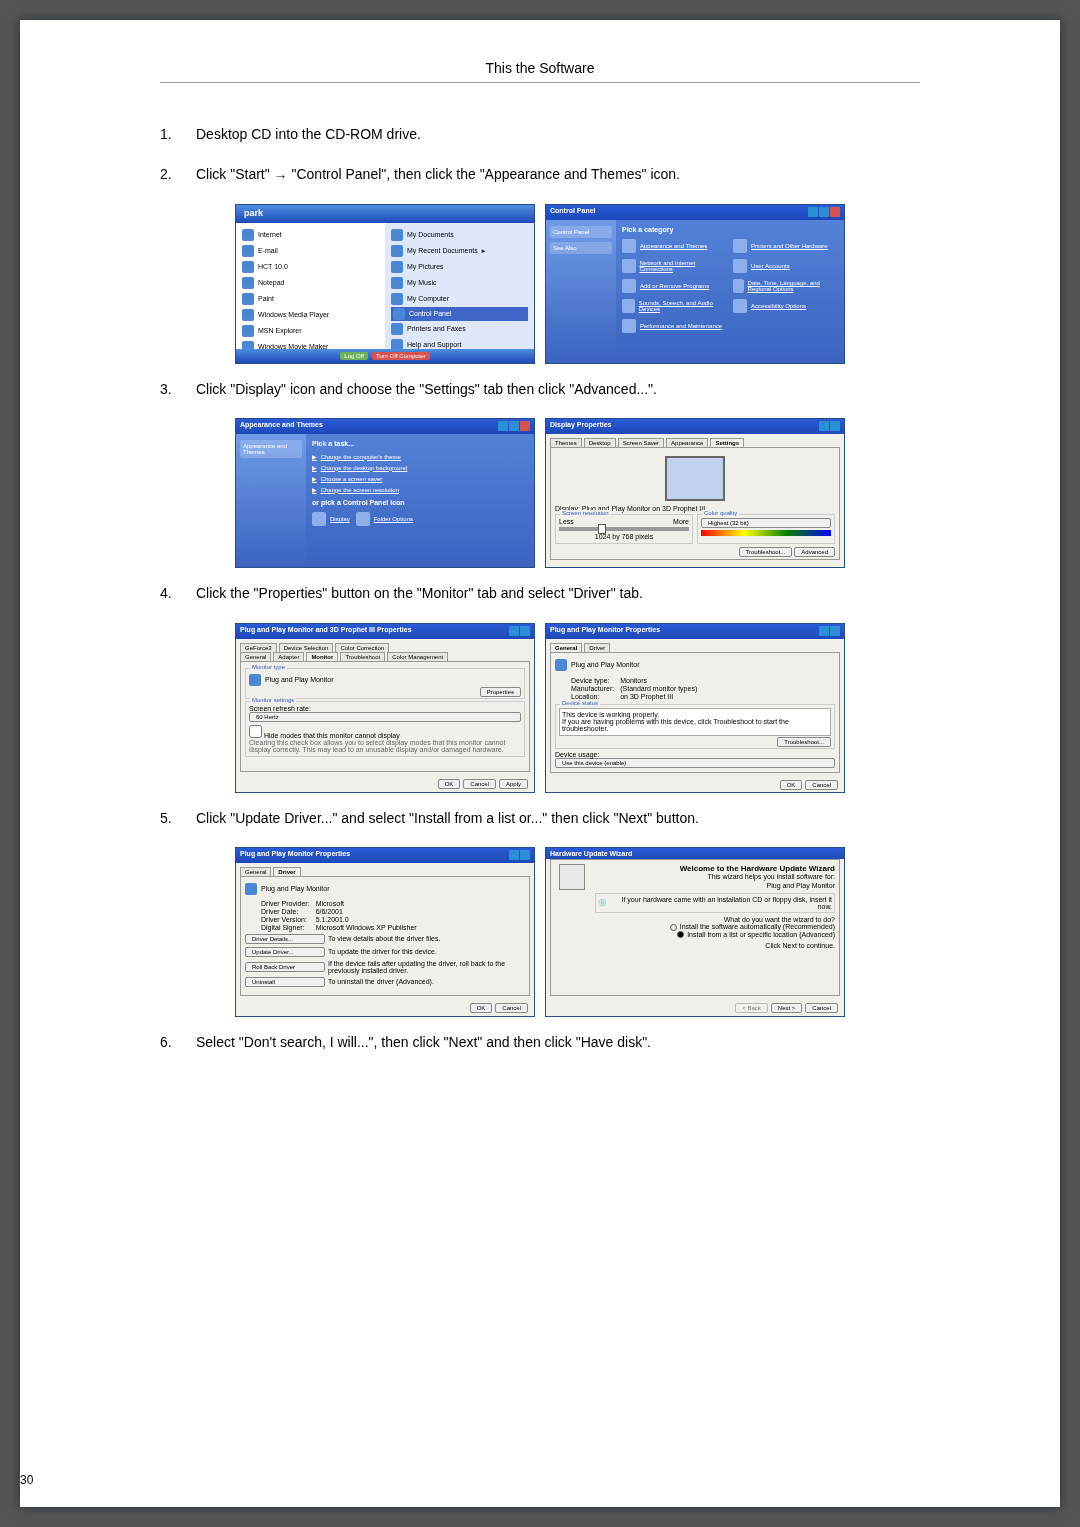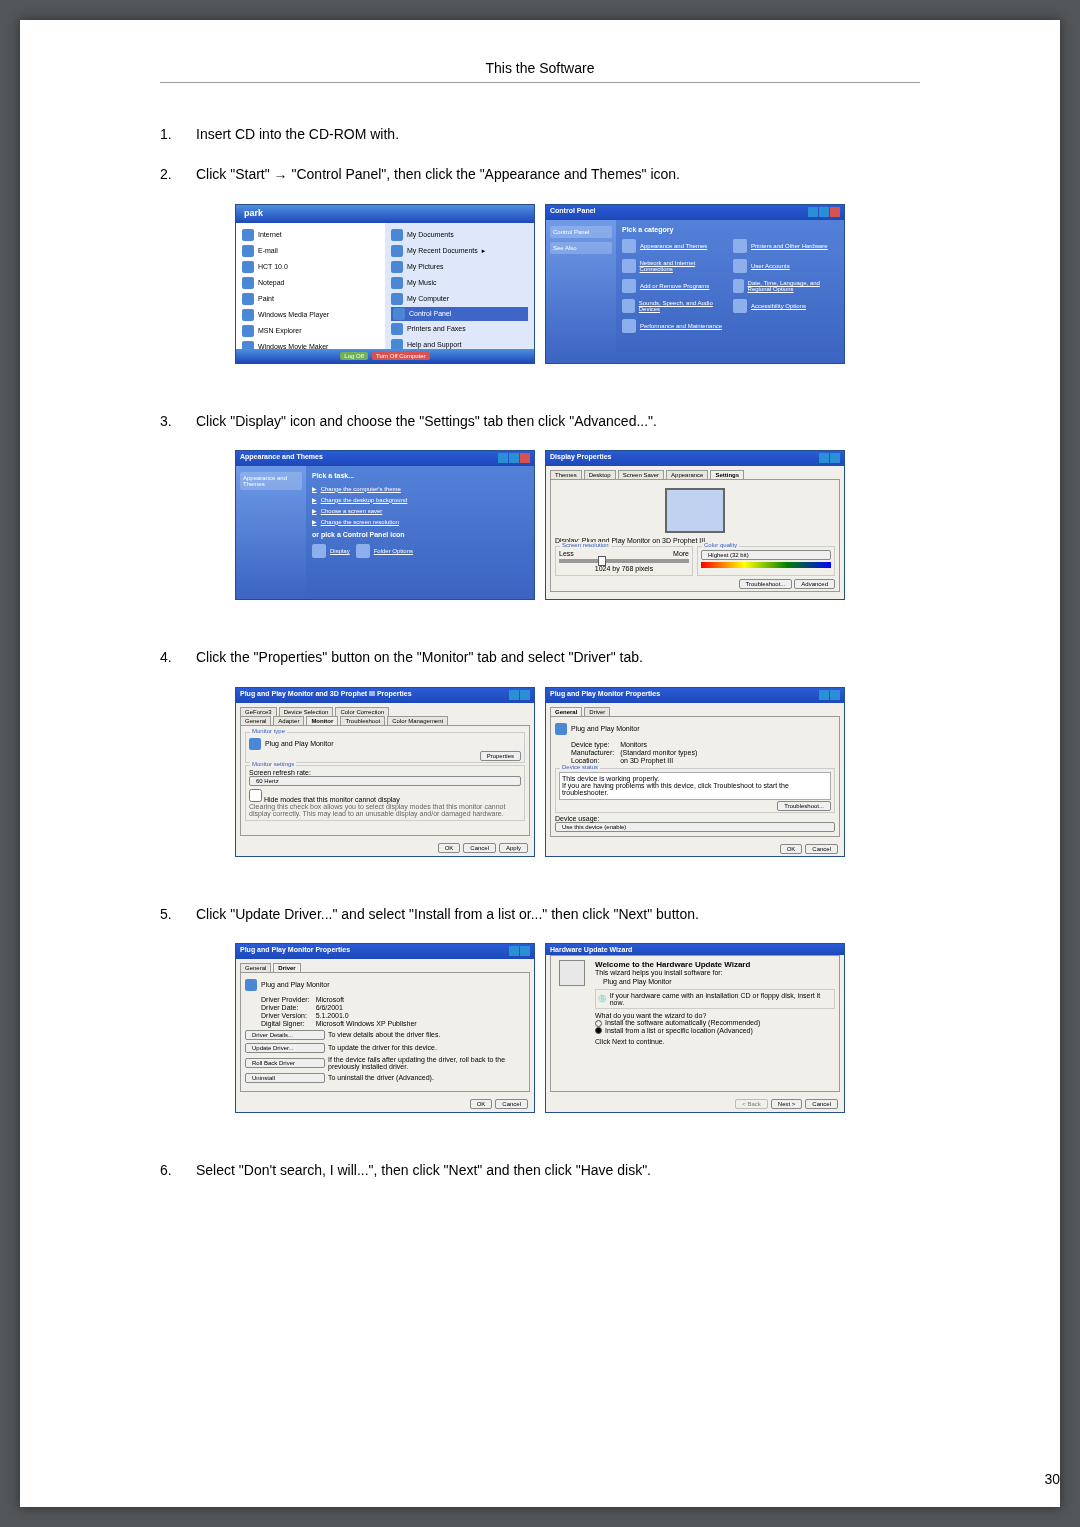--- a/index.html
+++ b/index.html
@@ -35,21 +35,21 @@
     width: 36px;
     flex-shrink: 0;
   }
   .step-text {
     flex: 1;
   }
   .fig-row {
     display: flex;
     gap: 10px;
     justify-content: center;
-    margin: 14px 0 46px;
+    margin: 14px 0 14px;
   }
   .fig {
     flex: 1;
     max-width: 300px;
     height: 140px;
     font-size: 7px;
     border: 1px solid #244f8b;
     background: #f4f4f4;
     overflow: hidden;
     position: relative;
@@ -193,43 +193,43 @@
     border:2px solid #666;
     margin:4px auto;
     display:block;
   }
   .slider { height:4px; background:#999; margin:2px 0; position:relative; }
   .slider::after { content:''; position:absolute; width:6px; height:8px; background:#fff; border:1px solid #555; top:-3px; left:30%; }
   .page-num {
     position:absolute;
     bottom:20px;
     left:0; right:0;
-    text-align:right;
-    font-size:14px;
+    text-align:left;
+    font-size:12px;
   }
   .wizard-icon {
     width:26px; height:26px;
     border:1px solid #888;
     background:#e8e8e8;
     display:inline-block;
   }
   .radio { 
     width:7px; height:7px; border:1px solid #555; border-radius:50%; display:inline-block; margin-right:3px; vertical-align:middle;
   }
 </style>
 </head>
 <body>
 
 <div class="page">
 
   <div class="page-header">This the Software</div>
 
   <div class="step">
     <div class="step-num">1.</div>
-    <div class="step-text">Insert CD into the CD-ROM with.</div>
+    <div class="step-text">Desktop CD into the CD-ROM drive.</div>
   </div>
 
   <div class="step">
     <div class="step-num">2.</div>
     <div class="step-text">Click "Start" → "Control Panel", then click the "Appearance and Themes" icon.</div>
   </div>
 
   <div class="fig-row">
 
     <div class="fig" style="height:160px;">
@@ -592,21 +592,21 @@
     </div>
 
     <div class="fig dlg" style="height:170px;">
       <div class="xp-title">
           <span>Hardware Update Wizard</span>
         </div>
       <div class="dlg-body" style="display:flex; gap:6px;">
         <div style="width:34px;text-align:center;">
           <span class="wizard-icon"></span>
         </div>
-        <div style="flex:1;">
+        <div style="flex:1;text-align:right;">
           <div style="font-weight:bold;font-size:8px;">Welcome to the Hardware Update Wizard</div>
           <div>This wizard helps you install software for:</div>
           <div style="margin:2px 0 4px 8px;">Plug and Play Monitor</div>
           <div style="border:1px solid #ccc;padding:2px;display:flex;gap:3px;align-items:center;">
             <span>💿</span>
             <span>If your hardware came with an installation CD or floppy disk, insert it now.</span>
           </div>
           <div style="margin-top:3px;">What do you want the wizard to do?</div>
           <div><span class="radio"></span><span>Install the software automatically (Recommended)</span></div>
           <div><span class="radio" style="background:#000;"></span><span>Install from a list or specific location (Advanced)</span></div>

